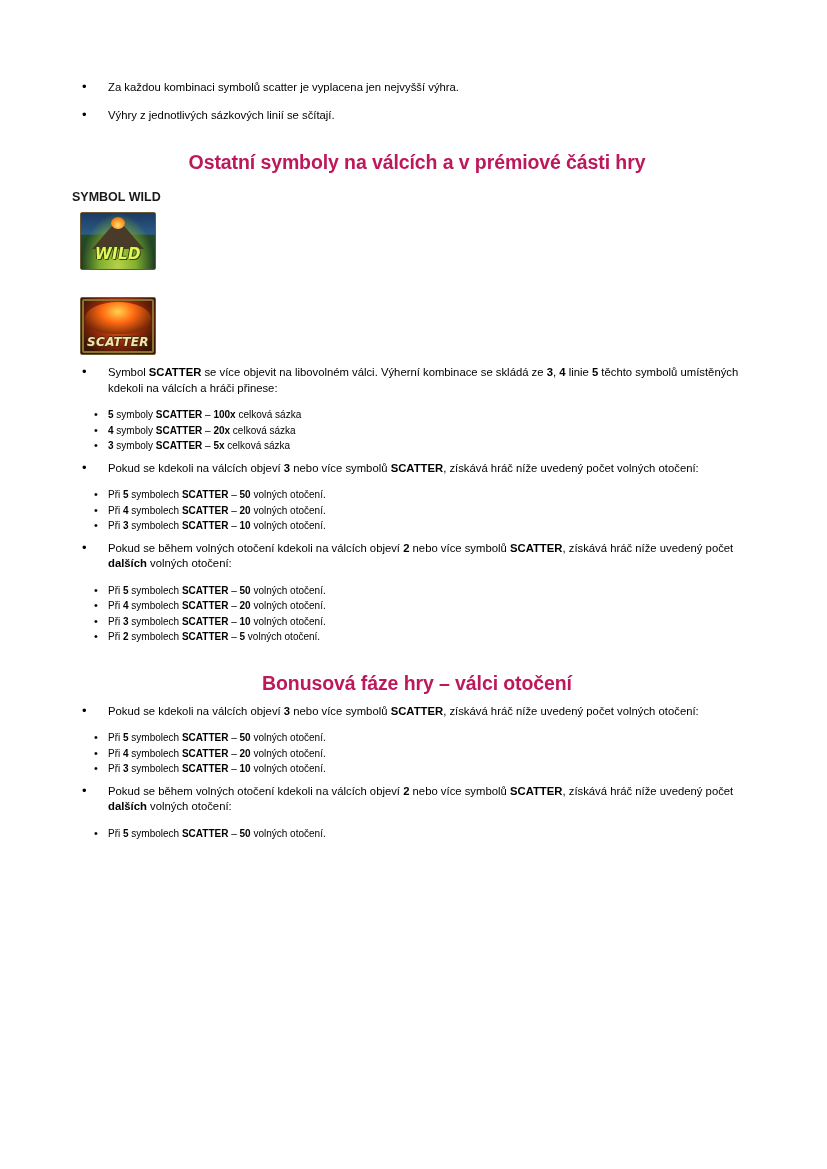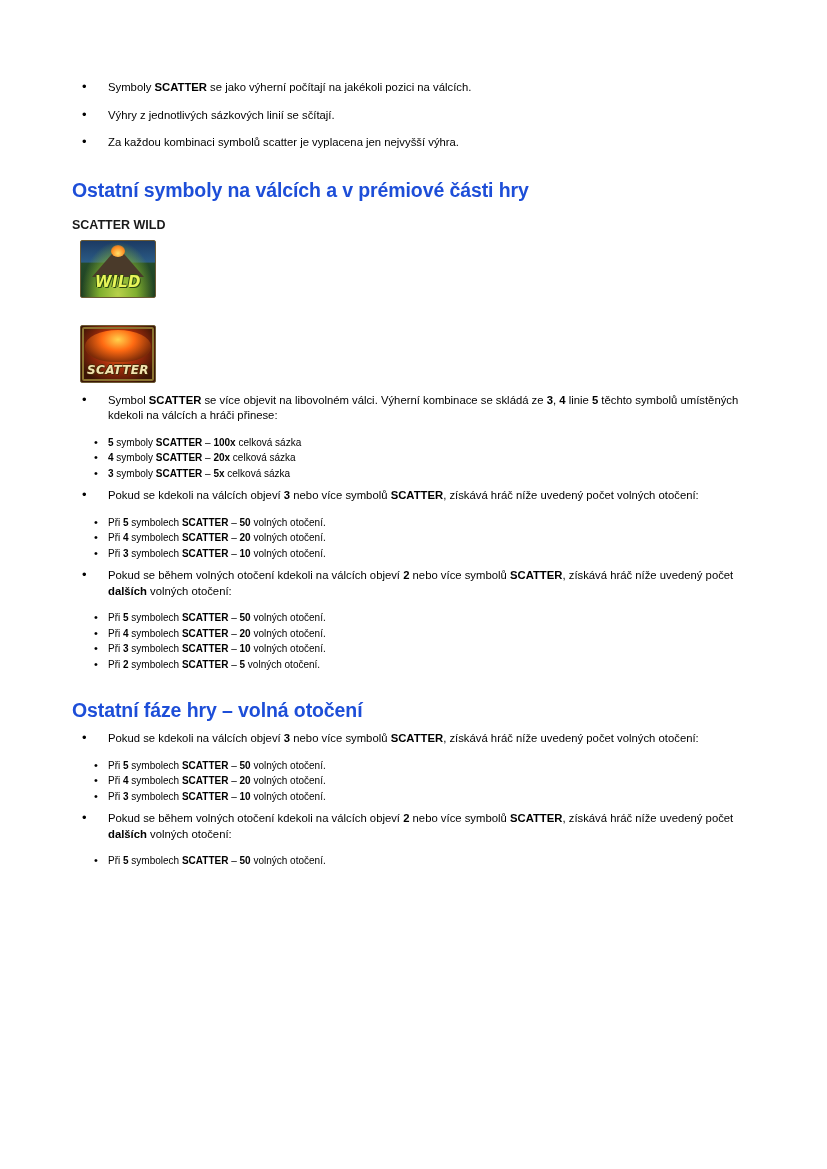--- a/index.html
+++ b/index.html
@@ -26,24 +26,25 @@
     position: absolute;
     left: 72px;
     top: 80px;
     width: 690px;
   }
 
   
   h1.section-title {
     font-size: 19.5px;
     font-weight: bold;
-    color: #1d4ed8;
+    color: #be185d;
     margin: 0;
     padding: 0;
     letter-spacing: -0.1px;
+    text-align: center;
   }
   .sub-title {
     font-size: 12.5px;
     font-weight: bold;
     color: #1a1a1a;
     margin: 0;
   }
 
   
   ul.lv1 {
@@ -180,32 +181,31 @@
   .spacer-md { height: 16px; }
   .spacer-sm { height: 9px; }
 </style>
 </head>
 <body>
 
 <div class="page">
   <div class="content">
 
     <ul class="lv1">
-        <li><span>Symboly </span><b>SCATTER</b><span> se jako výherní počítají na jakékoli pozici na válcích.</span></li>
+        <li><span>Za každou kombinaci symbolů scatter je vyplacena jen nejvyšší výhra.</span></li>
         <li><span>Výhry z jednotlivých sázkových linií se sčítají.</span></li>
-        <li><span>Za každou kombinaci symbolů scatter je vyplacena jen nejvyšší výhra.</span></li>
       </ul>
 
     <div class="spacer-md"></div>
 
     <h1 class="section-title">Ostatní symboly na válcích a v prémiové části hry</h1>
 
     <div class="spacer-md"></div>
 
-    <div class="sub-title">SCATTER WILD</div>
+    <div class="sub-title">SYMBOL WILD</div>
 
     <div class="symbol-img wild-img">
       <div class="wild-volcano"></div>
       <div class="wild-lava"></div>
       <div class="wild-text">WILD</div>
     </div>
 
 
     <div class="spacer-sm"></div>
 
@@ -246,21 +246,21 @@
 
     <ul class="lv2">
         <li><span>Při </span><b>5</b><span> symbolech </span><b>SCATTER</b><span> – </span><b>50</b><span> volných otočení.</span></li>
         <li><span>Při </span><b>4</b><span> symbolech </span><b>SCATTER</b><span> – </span><b>20</b><span> volných otočení.</span></li>
         <li><span>Při </span><b>3</b><span> symbolech </span><b>SCATTER</b><span> – </span><b>10</b><span> volných otočení.</span></li>
         <li><span>Při </span><b>2</b><span> symbolech </span><b>SCATTER</b><span> – </span><b>5</b><span> volných otočení.</span></li>
       </ul>
 
     <div class="spacer-lg"></div>
 
-    <h1 class="section-title">Ostatní fáze hry – volná otočení</h1>
+    <h1 class="section-title">Bonusová fáze hry – válci otočení</h1>
 
     <div class="spacer-sm"></div>
 
     <ul class="lv1">
         <li><span>Pokud se kdekoli na válcích objeví </span><b>3</b><span> nebo více symbolů </span><b>SCATTER</b><span>, získává hráč níže uvedený počet volných otočení:</span></li>
       </ul>
 
     <ul class="lv2">
         <li><span>Při </span><b>5</b><span> symbolech </span><b>SCATTER</b><span> – </span><b>50</b><span> volných otočení.</span></li>
         <li><span>Při </span><b>4</b><span> symbolech </span><b>SCATTER</b><span> – </span><b>20</b><span> volných otočení.</span></li>

